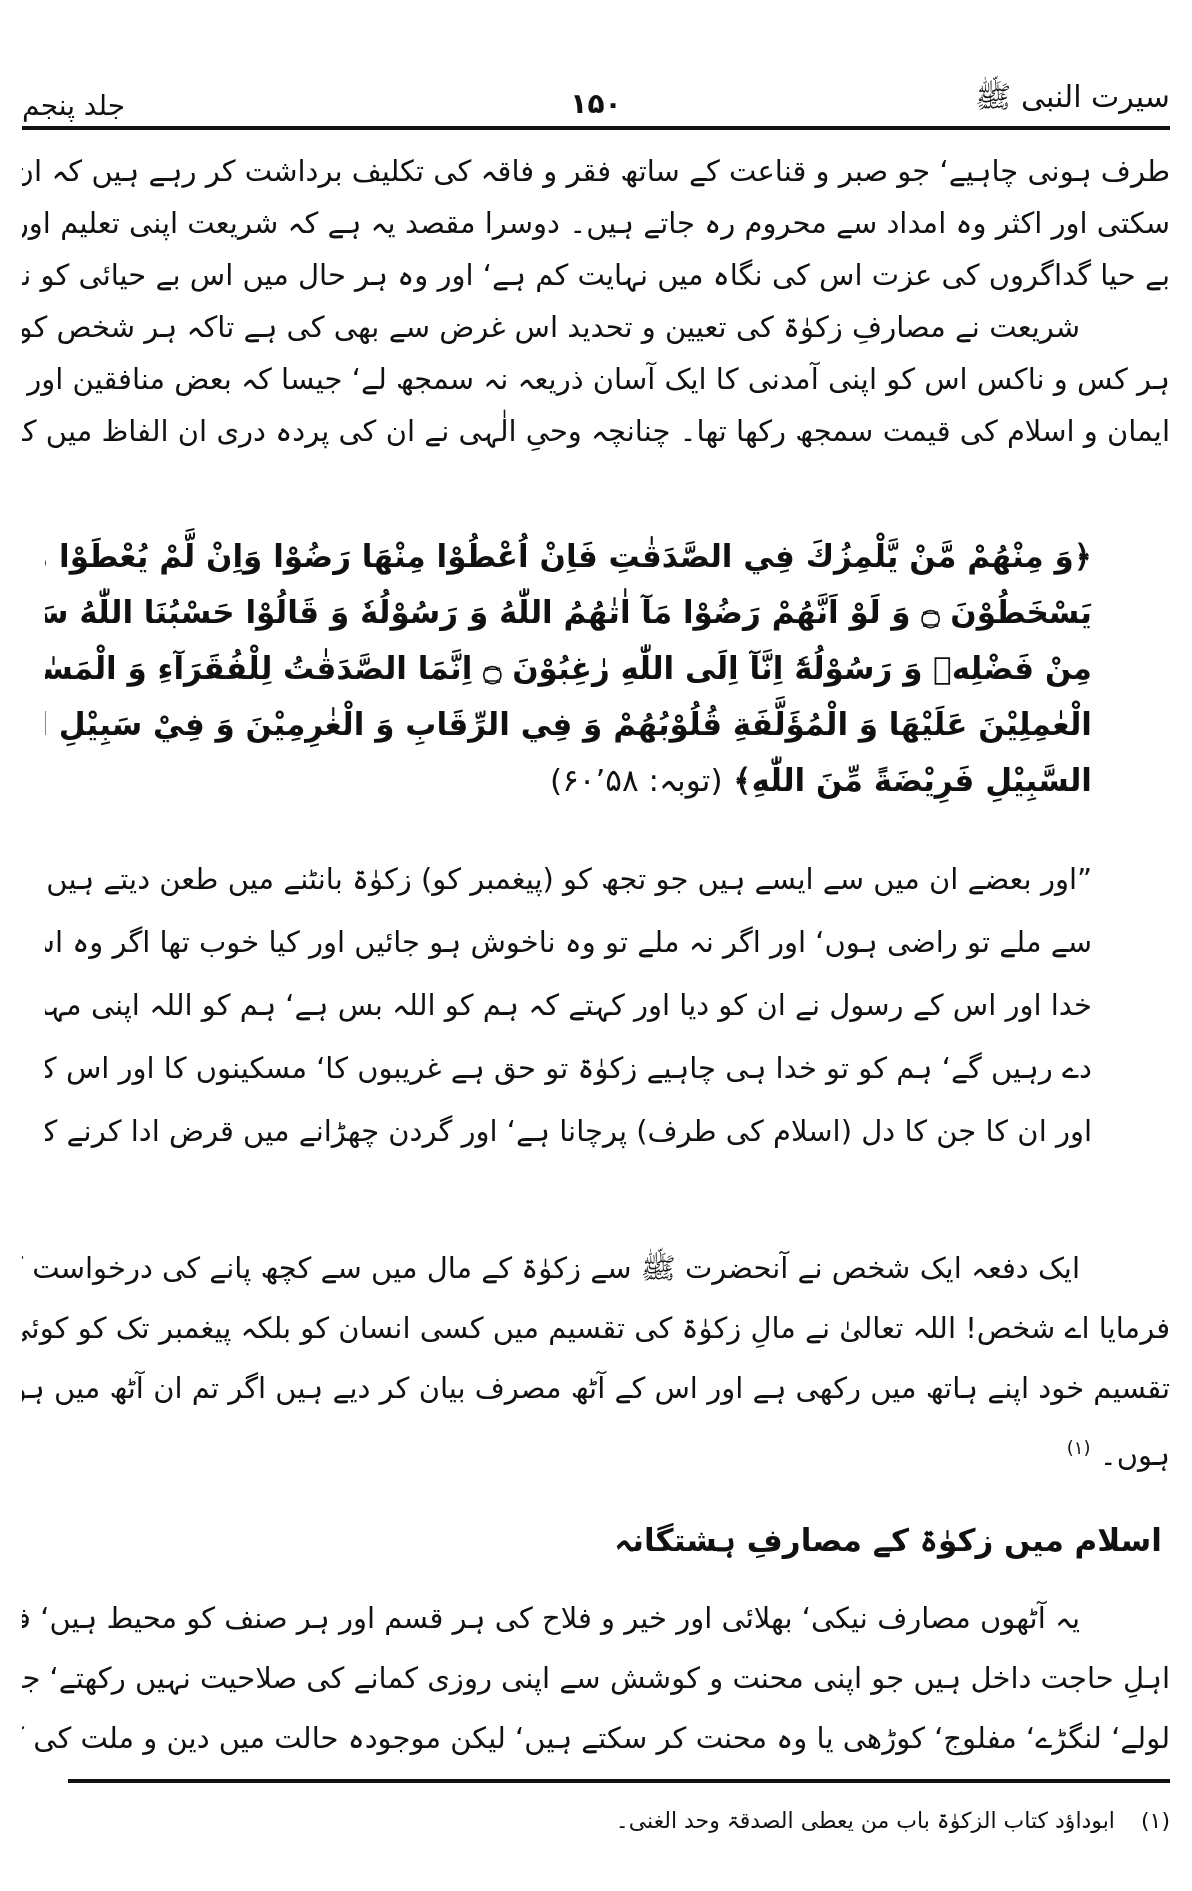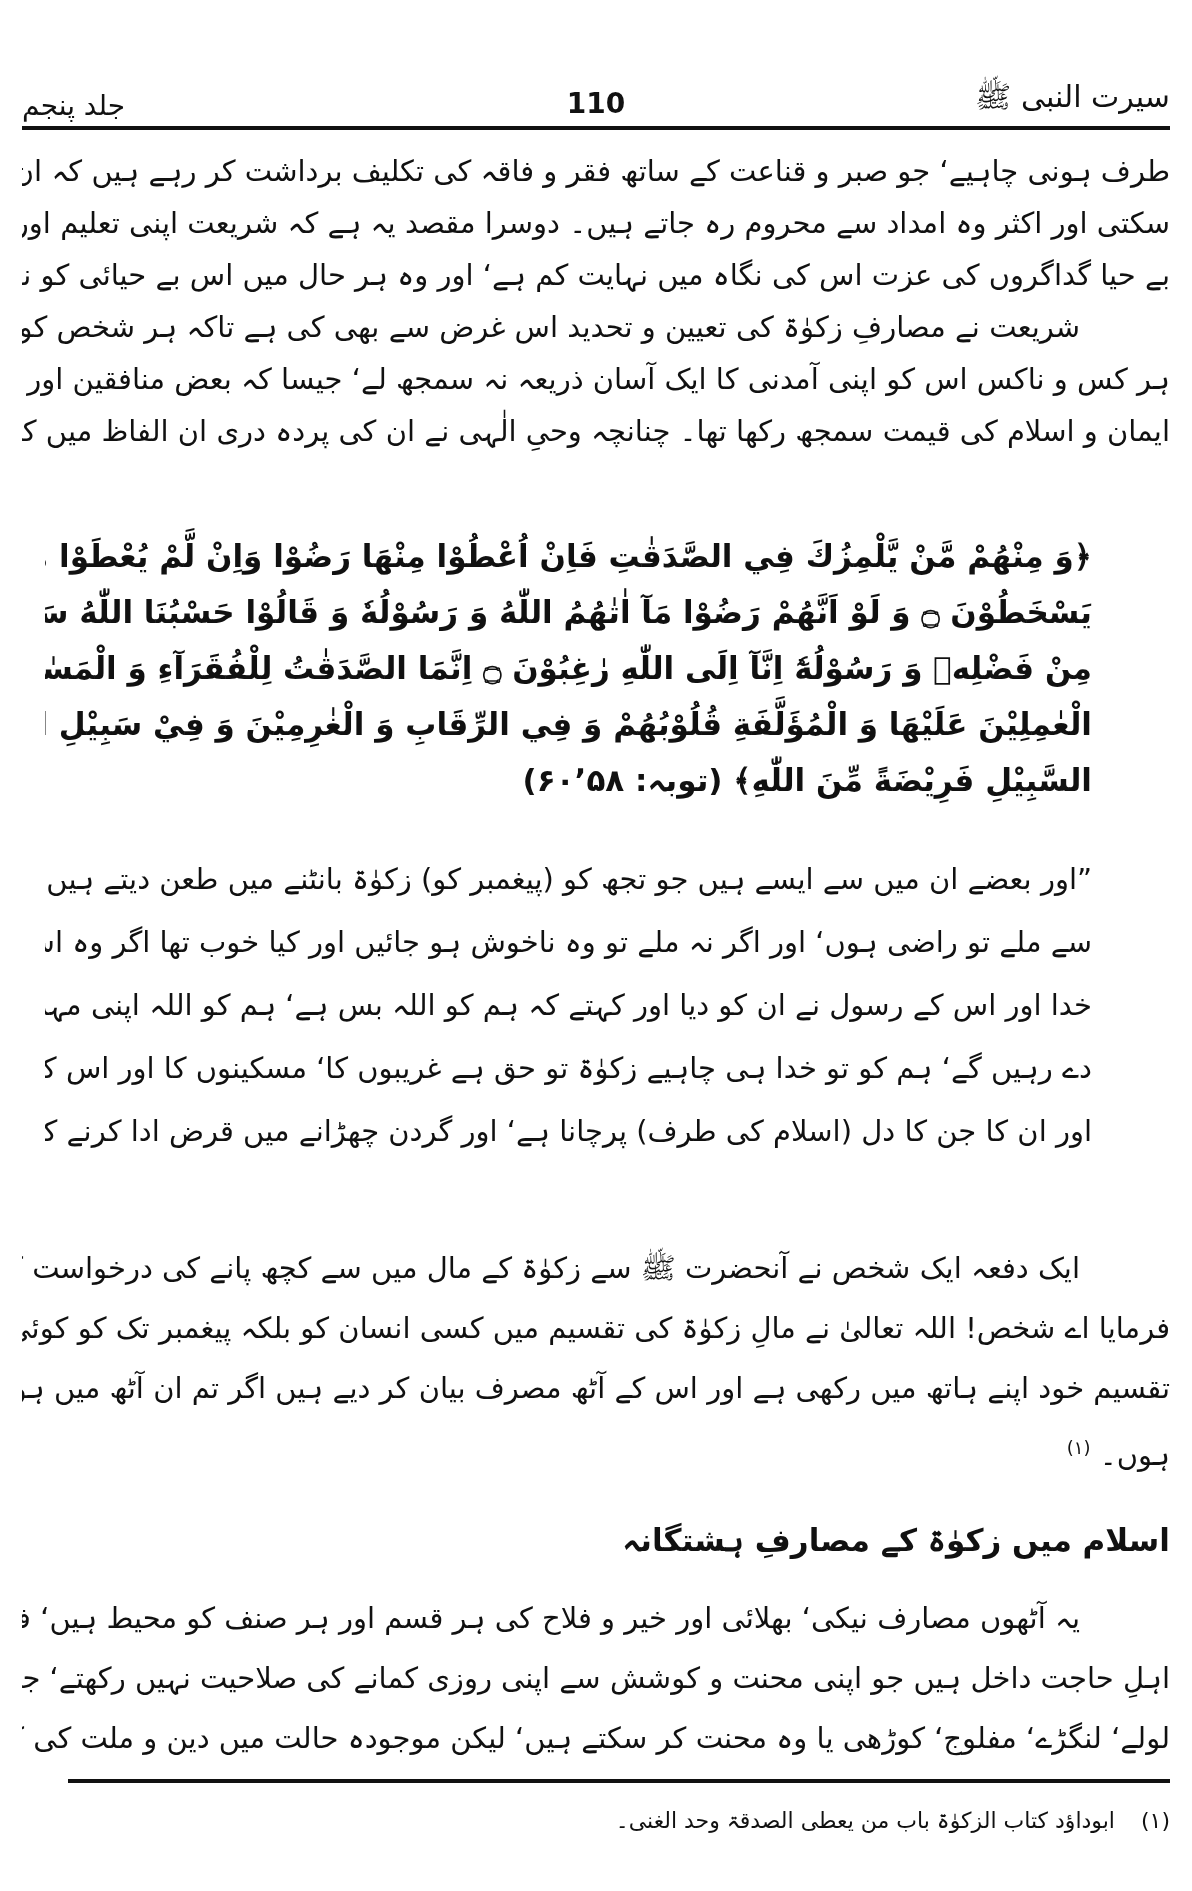--- a/index.html
+++ b/index.html
@@ -16,56 +16,56 @@
   .header .pgnum { font-size: 28px; font-weight: bold; position: absolute; left: 50%; transform: translateX(-50%); bottom: 2px; }
   .header .vol { font-size: 28px; font-weight: normal; }
   .rule-top { position: absolute; left: 22px; right: 22px; top: 126px; height: 4px; background: #111; }
   .block { position: absolute; direction: rtl; text-align: justify; text-align-last: right; }
   .line { display: block; white-space: nowrap; overflow: hidden; text-align: justify; text-align-last: justify; }
   .line.last { text-align-last: right; }
   .para1 { left: 22px; right: 22px; top: 145px; font-size: 29px; line-height: 52px; }
   .verse { left: 45px; right: 100px; top: 528px; font-size: 31px; line-height: 56px; font-family: "DejaVu Sans", sans-serif; font-weight: bold; }
   .trans { left: 45px; right: 100px; top: 848px; font-size: 29px; line-height: 63px; }
   .para2 { left: 22px; right: 22px; top: 1238px; font-size: 29px; line-height: 60px; }
-  .heading { position: absolute; right: 22px; top: 1522px; direction: rtl; font-size: 31px; font-weight: bold; text-align: center; }
+  .heading { position: absolute; right: 30px; top: 1522px; direction: rtl; font-size: 31px; font-weight: bold; text-align: center; }
   .para3 { left: 22px; right: 22px; top: 1588px; font-size: 29px; line-height: 60px; }
   .rule-bottom { position: absolute; left: 68px; right: 22px; top: 1779px; height: 4px; background: #111; }
   .footnote { position: absolute; right: 22px; top: 1808px; direction: rtl; font-size: 22px; display: flex; gap: 26px; }
   .indent { padding-right: 90px; }
   .fnref { font-size: 18px; vertical-align: super; }
 </style>
 </head>
 <body>
 
 <div class="page">
 
   <div class="header">
     <span class="title">سیرت النبی ﷺ</span>
-    <span class="pgnum">110</span>
+    <span class="pgnum">۱۵۰</span>
     <span class="vol">جلد پنجم</span>
   </div>
   <div class="rule-top"></div>
 
   <div class="block para1">
     <span class="line">طرف ہونی چاہیے‘ جو صبر و قناعت کے ساتھ فقر و فاقہ کی تکلیف برداشت کر رہے ہیں کہ ان کی خبر بہتوں کو نہیں ہو</span>
     <span class="line">سکتی اور اکثر وہ امداد سے محروم رہ جاتے ہیں۔ دوسرا مقصد یہ ہے کہ شریعت اپنی تعلیم اور عمل سے یہ ثابت کر دے کہ</span>
     <span class="line last">بے حیا گداگروں کی عزت اس کی نگاہ میں نہایت کم ہے‘ اور وہ ہر حال میں اس بے حیائی کو ناپسند کرتی ہے۔</span>
     <span class="line indent">شریعت نے مصارفِ زکوٰۃ کی تعیین و تحدید اس غرض سے بھی کی ہے تاکہ ہر شخص کو مانگنے کی ہمت نہ ہو‘ اور</span>
     <span class="line">ہر کس و ناکس اس کو اپنی آمدنی کا ایک آسان ذریعہ نہ سمجھ لے‘ جیسا کہ بعض منافقین اور اہلِ بادیہ نے اس کو اپنے</span>
     <span class="line last">ایمان و اسلام کی قیمت سمجھ رکھا تھا۔ چنانچہ وحیِ الٰہی نے ان کی پردہ دری ان الفاظ میں کی:</span>
   </div>
 
   <div class="block verse">
     <span class="line">﴿وَ مِنْهُمْ مَّنْ يَّلْمِزُكَ فِي الصَّدَقٰتِ فَاِنْ اُعْطُوْا مِنْهَا رَضُوْا وَاِنْ لَّمْ يُعْطَوْا مِنْهَآ اِذَا هُمْ</span>
     <span class="line">يَسْخَطُوْنَ ۝ وَ لَوْ اَنَّهُمْ رَضُوْا مَآ اٰتٰهُمُ اللّٰهُ وَ رَسُوْلُهٗ وَ قَالُوْا حَسْبُنَا اللّٰهُ سَيُؤْتِيْنَا اللّٰهُ</span>
     <span class="line">مِنْ فَضْلِهٖ وَ رَسُوْلُهٗٓ اِنَّآ اِلَى اللّٰهِ رٰغِبُوْنَ ۝ اِنَّمَا الصَّدَقٰتُ لِلْفُقَرَآءِ وَ الْمَسٰكِيْنِ وَ</span>
     <span class="line">الْعٰمِلِيْنَ عَلَيْهَا وَ الْمُؤَلَّفَةِ قُلُوْبُهُمْ وَ فِي الرِّقَابِ وَ الْغٰرِمِيْنَ وَ فِيْ سَبِيْلِ اللّٰهِ وَ ابْنِ</span>
     <span class="line last">
       <span>السَّبِيْلِ فَرِيْضَةً مِّنَ اللّٰهِ﴾</span>
-      <span style="font-weight:bold;">(توبہ: ۶۰٬۵۸)</span>
+      <span style="font-weight:normal;">(توبہ: ۶۰٬۵۸)</span>
     </span>
   </div>
 
   <div class="block trans">
     <span class="line">”اور بعضے ان میں سے ایسے ہیں جو تجھ کو (پیغمبر کو) زکوٰۃ بانٹنے میں طعن دیتے ہیں‘ اگر ان کو اس میں</span>
     <span class="line">سے ملے تو راضی ہوں‘ اور اگر نہ ملے تو وہ ناخوش ہو جائیں اور کیا خوب تھا اگر وہ اس پر راضی رہتے‘ جو</span>
     <span class="line">خدا اور اس کے رسول نے ان کو دیا اور کہتے کہ ہم کو اللہ بس ہے‘ ہم کو اللہ اپنی مہربانی سے اور اس کا رسول</span>
     <span class="line">دے رہیں گے‘ ہم کو تو خدا ہی چاہیے زکوٰۃ تو حق ہے غریبوں کا‘ مسکینوں کا اور اس کا کام کرنے والوں کا</span>
     <span class="line">اور ان کا جن کا دل (اسلام کی طرف) پرچانا ہے‘ اور گردن چھڑانے میں قرض ادا کرنے کے لیے اور خدا</span>
   </div>

